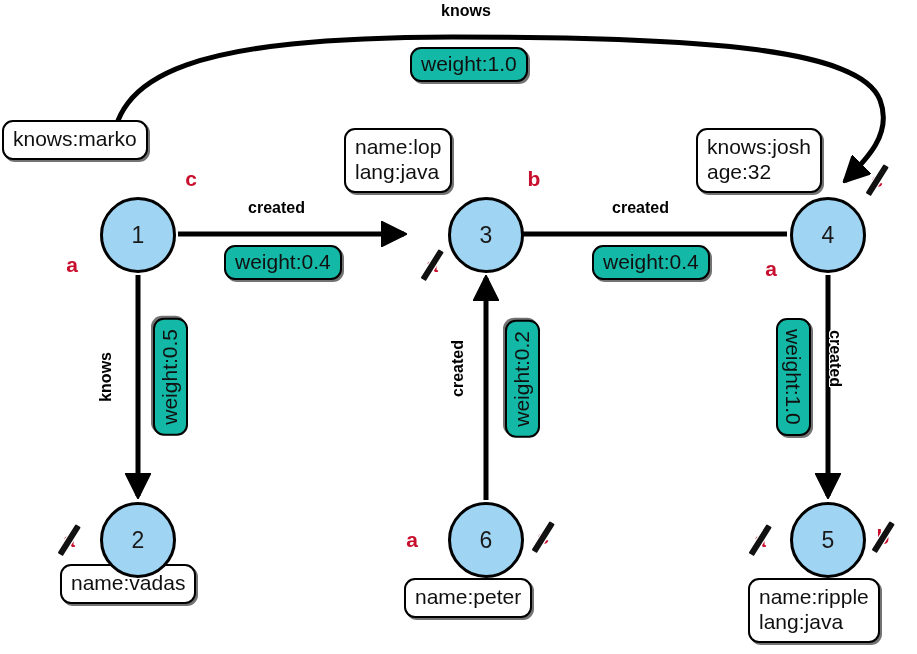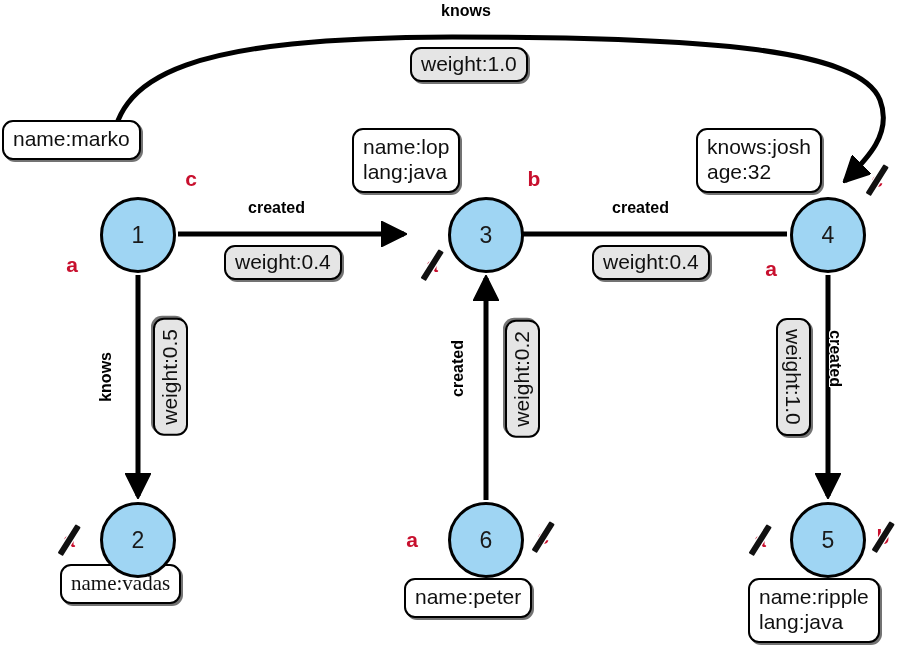--- a/index.html
+++ b/index.html
@@ -51,21 +51,21 @@
     line-height: 1.18;
     color: #101010;
     white-space: nowrap;
     box-shadow: 2px 2px 0 rgba(0,0,0,0.55);
     z-index: 4;
   }
   .propbox .prow { display: block; }
   
   .weightbox {
     position: absolute;
-    background: #e5e5e5;
+    background: #14b8a6;
     border: 2.5px solid #000000;
     border-radius: 11px;
     padding: 3px 9px 4px 9px;
     font-size: 21px;
     color: #101010;
     white-space: nowrap;
     box-shadow: 2px 2px 0 rgba(0,0,0,0.55);
     z-index: 5;
   }
   .weightbox.vert-ccw {
@@ -162,26 +162,26 @@
     <span>4</span>
   </div>
   <div class="node" style="left:790px; top:502px;">
     <span>5</span>
   </div>
   <div class="node" style="left:448px; top:502px;">
     <span>6</span>
   </div>
 
   <div class="propbox" style="left:2px; top:120px;">
-    <span class="prow">name:marko</span>
-  </div>
-  <div class="propbox" style="left:60px; top:564px;font-family:Liberation Serif, serif;">
+    <span class="prow">knows:marko</span>
+  </div>
+  <div class="propbox" style="left:60px; top:564px;">
     <span class="prow">name:vadas</span>
   </div>
-  <div class="propbox" style="left:352px; top:128px;">
+  <div class="propbox" style="left:344px; top:128px;">
     <span class="prow">name:lop</span>
     <span class="prow">lang:java</span>
   </div>
   <div class="propbox" style="left:696px; top:128px;">
     <span class="prow">knows:josh</span>
     <span class="prow">age:32</span>
   </div>
   <div class="propbox" style="left:748px; top:578px;">
     <span class="prow">name:ripple</span>
     <span class="prow">lang:java</span>

